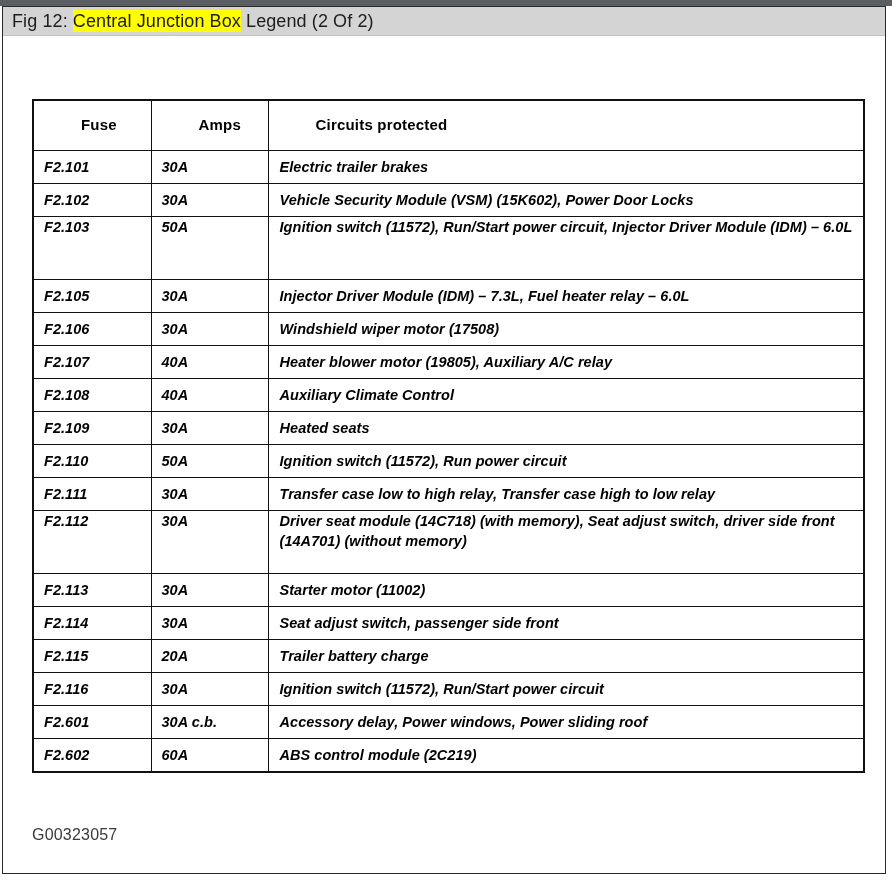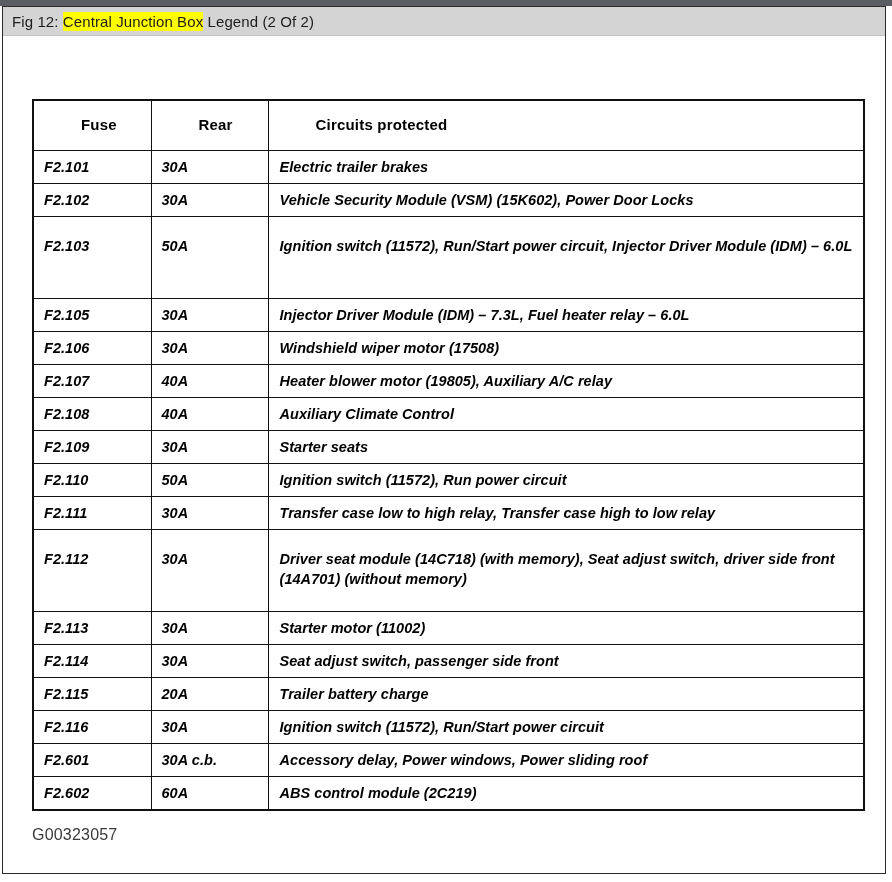--- a/index.html
+++ b/index.html
@@ -47,21 +47,21 @@
   #title-bar {
     height: 29px;
     background: #d4d4d4;
     border-bottom: 1px solid #c2c2c2;
     display: flex;
     align-items: center;
     padding-left: 9px;
     box-sizing: border-box;
   }
   #title-bar .title-text {
-    font-size: 15px;
+    font-size: 18px;
     color: #1d1d1d;
     white-space: nowrap;
     letter-spacing: 0.1px;
   }
   .hl {
     background: #ffff00;
     color: #1d1d1d;
     padding: 1px 0 1px 0;
   }
 
@@ -105,21 +105,21 @@
   }
   #legend-table tbody td {
     height: 32px;
     font-weight: bold;
     letter-spacing: 0.05px;
     font-style: italic;
   }
   #legend-table tbody tr.tall td {
     height: 62px;
     vertical-align: top;
-    padding-top: 19px;
+    padding-top: 0;
   }
   #legend-table tbody td.col-circ {
     padding-left: 11px;
   }
 
   #figure-code {
     position: absolute;
     left: 29px;
     top: 790px;
     font-size: 16px;
@@ -144,21 +144,21 @@
 
       <table id="legend-table">
         <colgroup>
           <col class="c-fuse">
           <col class="c-amps">
           <col class="c-circ">
         </colgroup>
         <thead>
           <tr>
             <th>Fuse</th>
-            <th>Rear</th>
+            <th>Amps</th>
             <th>Circuits protected</th>
           </tr>
         </thead>
         <tbody id="legend-body">
             <tr>
               <td class="col-fuse">F2.101</td>
               <td class="col-amps">30A</td>
               <td class="col-circ">Electric trailer brakes</td>
             </tr>
             <tr>
@@ -187,21 +187,21 @@
               <td class="col-circ">Heater blower motor (19805), Auxiliary A/C relay</td>
             </tr>
             <tr>
               <td class="col-fuse">F2.108</td>
               <td class="col-amps">40A</td>
               <td class="col-circ">Auxiliary Climate Control</td>
             </tr>
             <tr>
               <td class="col-fuse">F2.109</td>
               <td class="col-amps">30A</td>
-              <td class="col-circ">Starter seats</td>
+              <td class="col-circ">Heated seats</td>
             </tr>
             <tr>
               <td class="col-fuse">F2.110</td>
               <td class="col-amps">50A</td>
               <td class="col-circ">Ignition switch (11572), Run power circuit</td>
             </tr>
             <tr>
               <td class="col-fuse">F2.111</td>
               <td class="col-amps">30A</td>
               <td class="col-circ">Transfer case low to high relay, Transfer case high to low relay</td>

